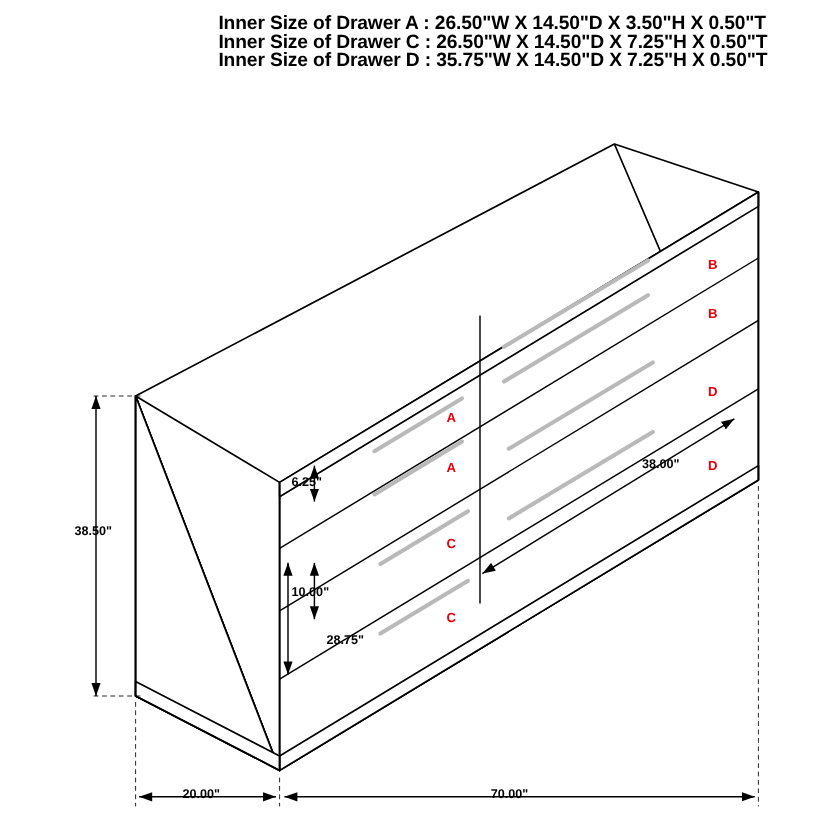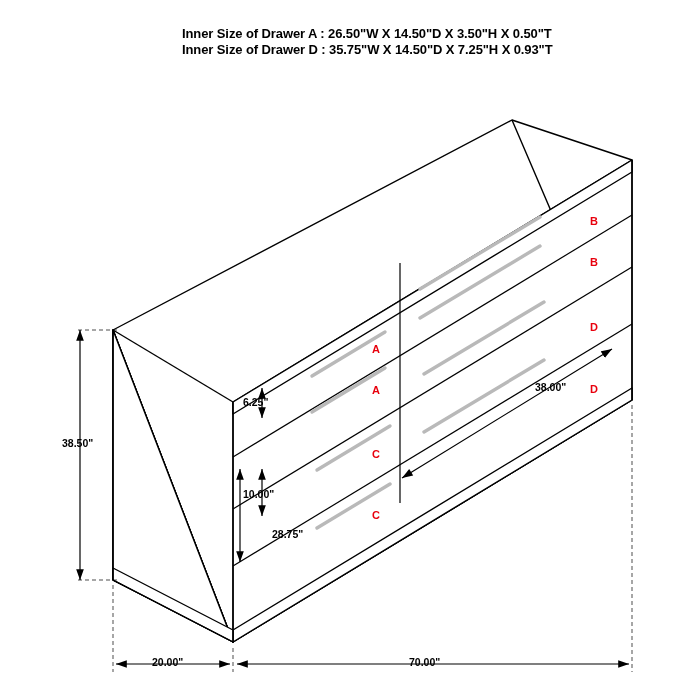--- a/index.html
+++ b/index.html
@@ -16,27 +16,26 @@
   }
   #stage {
     position: relative;
     width: 700px;
     height: 700px;
   }
   .spec-block {
     position: absolute;
     left: 182px;
     top: 12px;
-    font-size: 13px;
+    font-size: 16px;
     font-weight: bold;
     color: #000000;
     line-height: 15.5px;
     letter-spacing: -0.1px;
     white-space: nowrap;
-    margin-top: 14px;
   }
   .spec-line { display: block; }
 
   svg#drawing {
     position: absolute;
     left: 0;
     top: 0;
     width: 700px;
     height: 700px;
   }
@@ -55,21 +54,22 @@
     white-space: nowrap;
   }
 </style>
 </head>
 <body>
 
 <div id="stage">
 
   <div class="spec-block">
     <span class="spec-line">Inner Size of Drawer A : 26.50"W X 14.50"D X 3.50"H X 0.50"T</span>
-    <span class="spec-line">Inner Size of Drawer D : 35.75"W X 14.50"D X 7.25"H X 0.93"T</span>
+    <span class="spec-line">Inner Size of Drawer C : 26.50"W X 14.50"D X 7.25"H X 0.50"T</span>
+    <span class="spec-line">Inner Size of Drawer D : 35.75"W X 14.50"D X 7.25"H X 0.50"T</span>
   </div>
 
   <svg id="drawing" viewBox="0 0 700 700">
     <defs>
       <marker id="arrHead" markerWidth="10" markerHeight="10" refX="9" refY="3.2" orient="auto" markerUnits="strokeWidth">
         <path d="M0,0 L9,3.2 L0,6.4 z" fill="#000000"></path>
       </marker>
       <marker id="arrHeadStart" markerWidth="10" markerHeight="10" refX="0" refY="3.2" orient="auto" markerUnits="strokeWidth">
         <path d="M9,0 L0,3.2 L9,6.4 z" fill="#000000"></path>
       </marker>

